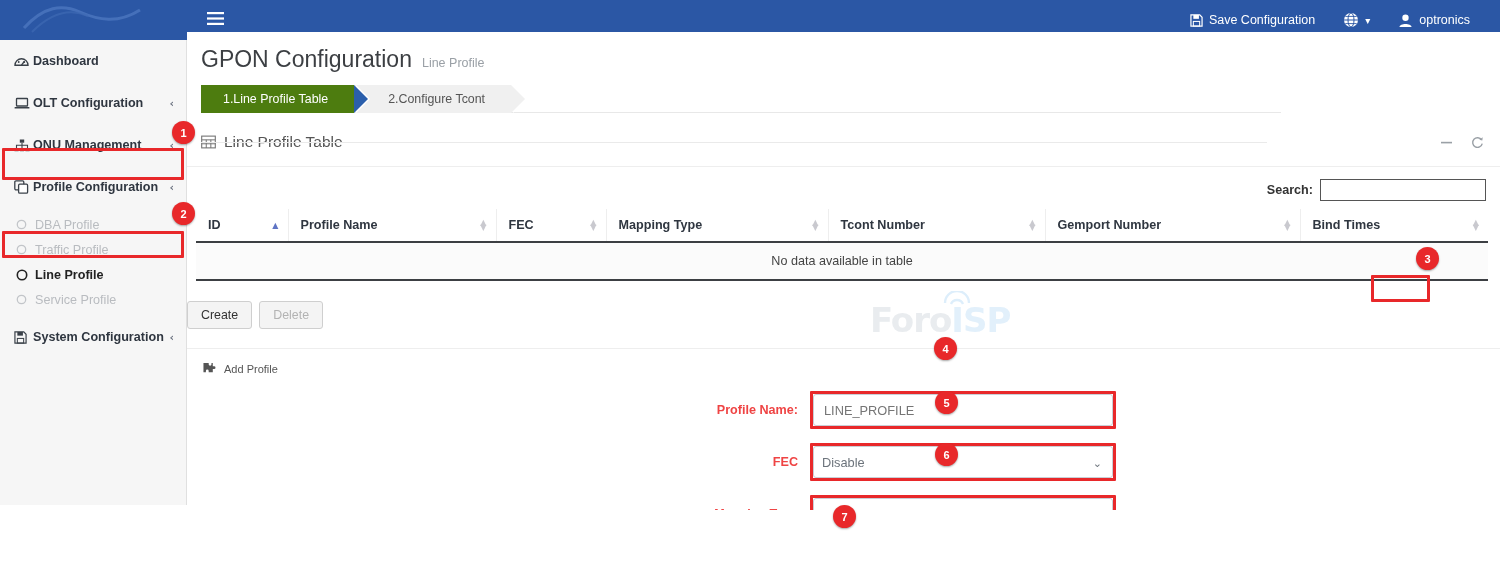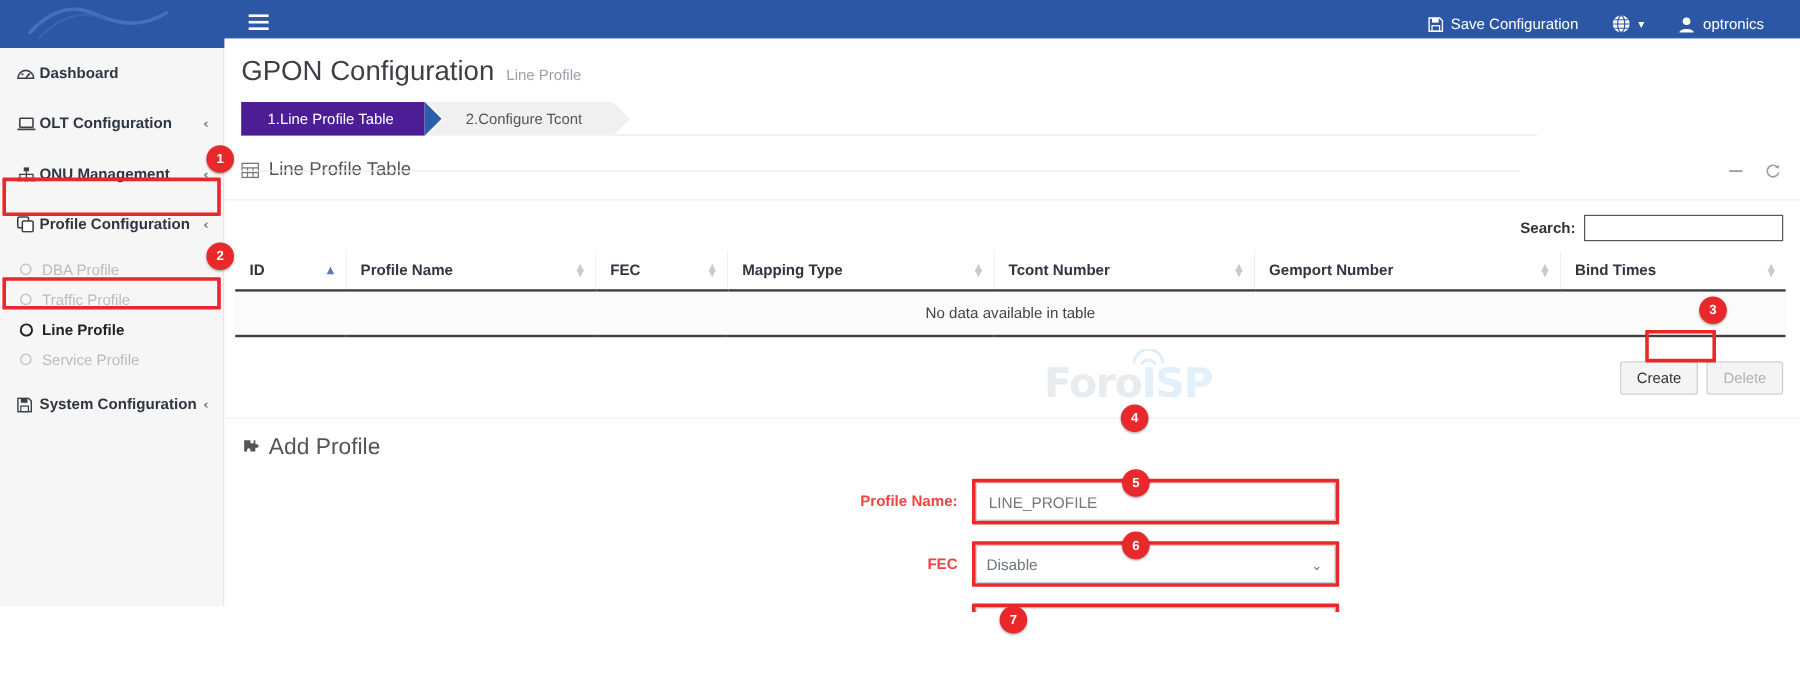--- a/index.html
+++ b/index.html
@@ -186,21 +186,21 @@
   }
   .wz::before {
     content: "";
     position: absolute; right: -16px; top: 0;
     width: 0; height: 0;
     border-top: 14px solid transparent;
     border-bottom: 14px solid transparent;
     border-left: 14px solid #fff;
     z-index: 2;
   }
-  .wz.active { background: #4c1d95; color: #fff; }
+  .wz.active { background: #4d7c0f; color: #fff; }
   .wz.active::after { border-left-color: #2b5fac; }
   #wizard-filler {
     flex: 1;
     background: #fff;
     border-bottom: 1px solid #e8e8e8;
   }
   #wizard-rule {
     position: absolute;
     left: 14px; top: 110px;
     width: 1066px; height: 1px;
@@ -294,21 +294,21 @@
     user-select: none;
     font-family: "DejaVu Sans", sans-serif;
   }
   #watermark .w1 { color: #e9ecef; }
   #watermark .w2 { color: #e2f0fb; }
   #watermark .warc {
     position: absolute; left: 72px; top: -9px;
   }
 
   #table-btns {
-    display: flex; justify-content: flex-end;
+    display: flex; justify-content: flex-start;
     align-items: center;
     gap: 7px;
     padding: 20px 14px 0 0;
     position: relative;
   }
   .btn {
     font-size: 12.4px;
     padding: 5px 13px;
     border: 1px solid #cfcfcf;
     background: #f4f4f4;
@@ -325,21 +325,21 @@
     color: #fff;
   }
 
   #section-divider {
     margin: 19px 0 0 0;
     border-top: 1px solid #eee;
   }
   #add-head {
     padding: 13px 0 0 14px;
     display: flex; align-items: center;
-    font-size: 19px; color: #555;
+    font-size: 11px; color: #555;
   }
   #add-head .ah-ic { margin-right: 8px; color: #555; display: inline-flex; }
 
   
   #form { margin-top: 18px; }
   .frow {
     display: flex; align-items: center;
     margin-bottom: 20px;
     position: relative;
   }

